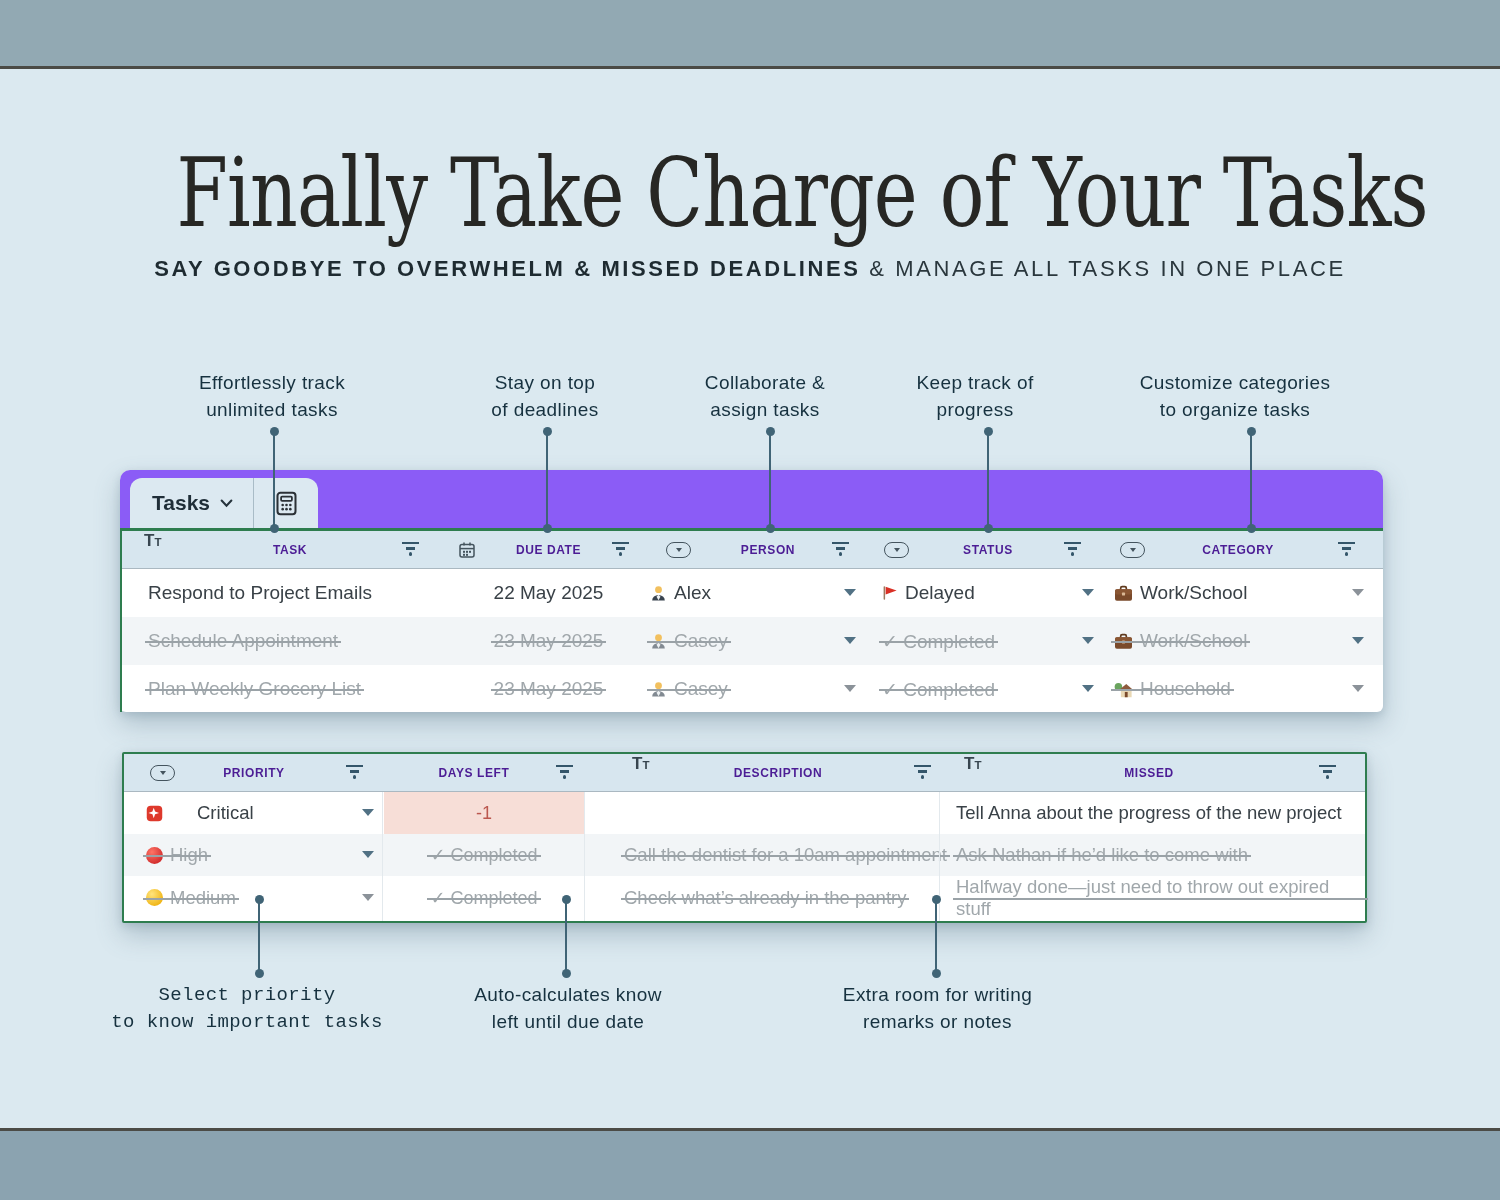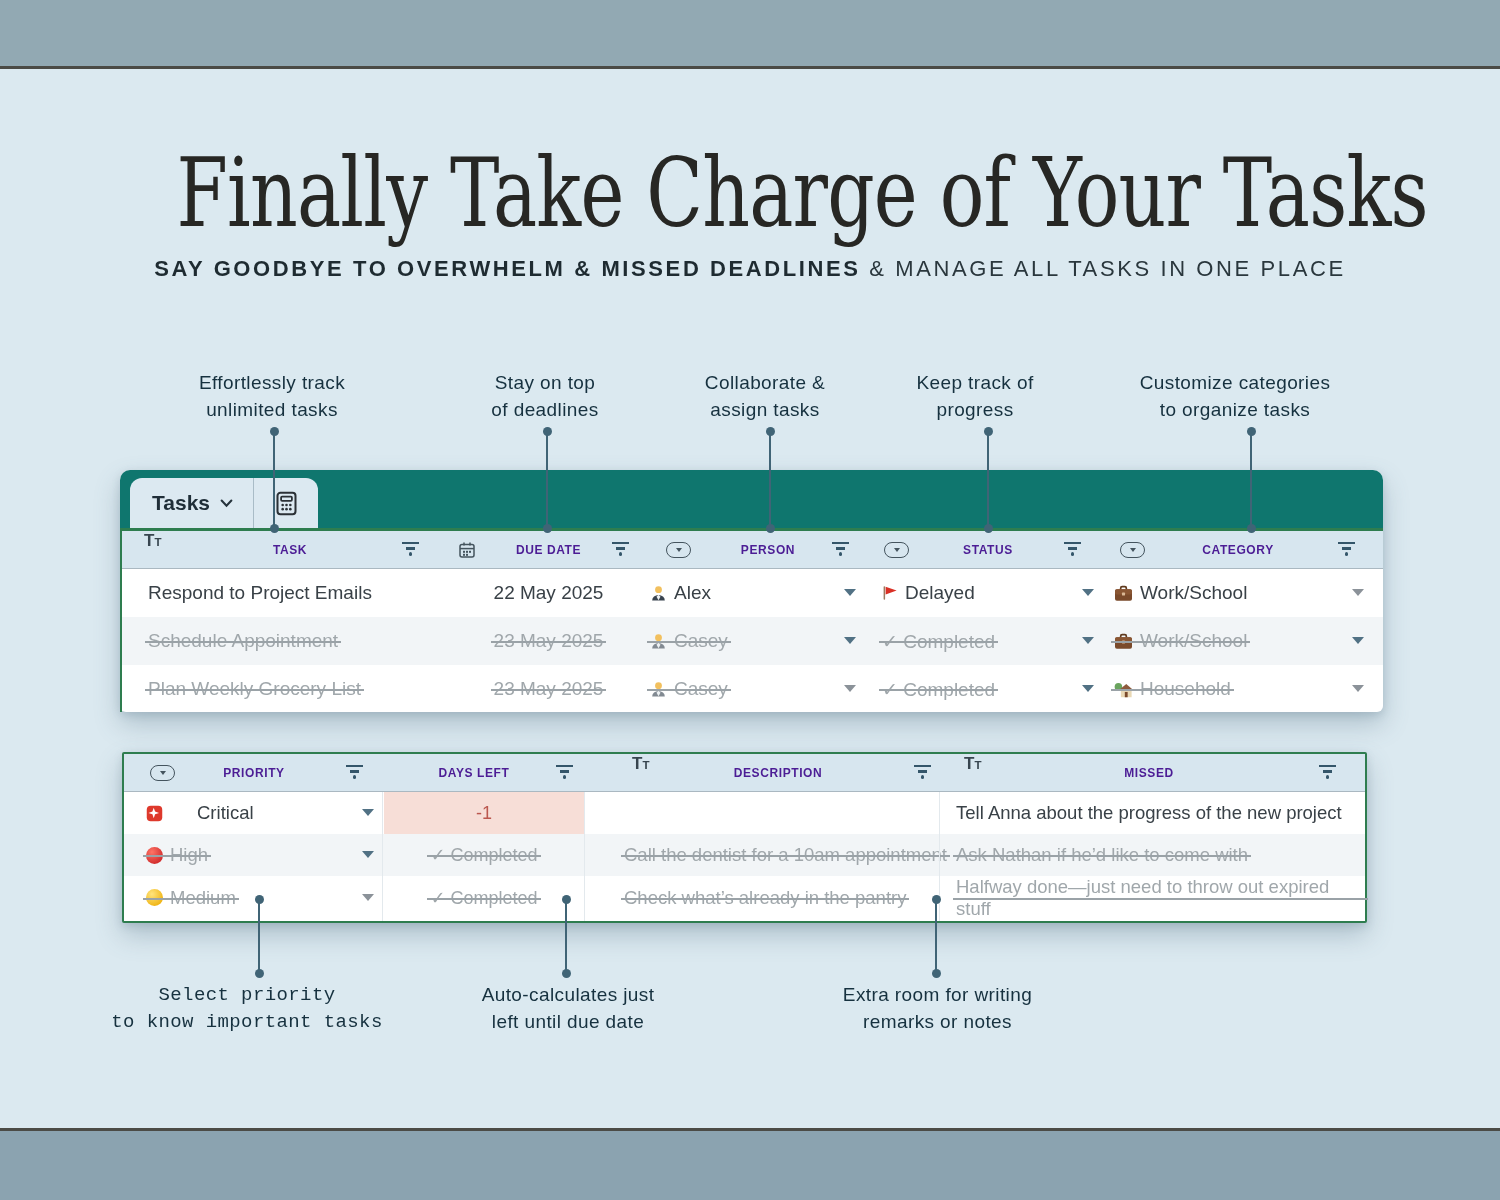--- a/index.html
+++ b/index.html
@@ -23,21 +23,21 @@
   
   .callout { position:absolute; text-align:center; font-size:19px; line-height:1.42;
              color:#16313f; font-weight:500; letter-spacing:.4px; z-index:6; }
   .cline { position:absolute; width:2px; background:#406476; z-index:6; }
   .cdot  { position:absolute; width:9px; height:9px; border-radius:50%; background:#406476; z-index:7; }
 
   
   .sheet { position:absolute; background:#fff;
            box-shadow:0 12px 26px rgba(82,108,128,.32), 0 3px 9px rgba(82,108,128,.2); }
   .sheet1 { left:120px; top:470px; width:1263px; height:242px; border-radius:10px 10px 6px 6px; z-index:1; }
-  .tabbar { position:absolute; left:0; top:0; width:100%; height:58px; background:#0f766e; border-radius:10px 10px 0 0; }
+  .tabbar { position:absolute; left:0; top:0; width:100%; height:58px; background:#8b5cf6; border-radius:10px 10px 0 0; }
   .tabs { position:absolute; left:10px; top:8px; height:50px; display:flex; background:#dce9f1;
           border-radius:12px 12px 0 0; overflow:hidden; }
   .tab { display:flex; align-items:center; justify-content:center; cursor:pointer; }
   .tab-main { padding:0 20px 0 22px; gap:10px; font-size:21px; font-weight:700; color:#1f2e38; border-right:1px solid #a9bcc7; }
   .tab-icon { width:64px; }
   .greenline { position:absolute; left:0; top:58px; width:100%; height:3px; background:#2e7d4f; z-index:2; }
   .leftgreen { position:absolute; left:0; top:58px; bottom:0; width:2px; background:#2e7d4f; z-index:3; }
 
   .ghead { position:absolute; left:0; width:100%; height:38px; background:#d7e6ef; border-bottom:1px solid #aab8c1; }
   .sheet1 .ghead { top:61px; }
@@ -435,21 +435,21 @@
 
   <div class="cdot" style="left:932px; top:895px;"></div>
   <div class="cline" style="left:935px; top:900px; height:73px;"></div>
   <div class="cdot" style="left:932px; top:969px;"></div>
 
   <div class="callout" style="left:102px; top:982px; width:290px;font-family:Liberation Mono, monospace;">
     <div>Select priority</div>
     <div>to know important tasks</div>
   </div>
   <div class="callout" style="left:428px; top:982px; width:280px;">
-    <div>Auto-calculates just</div>
+    <div>Auto-calculates know</div>
     <div>left until due date</div>
   </div>
   <div class="callout" style="left:795px; top:982px; width:285px;">
     <div>Extra room for writing</div>
     <div>remarks or notes</div>
   </div>
 
 </div>
 
 </body></html>

